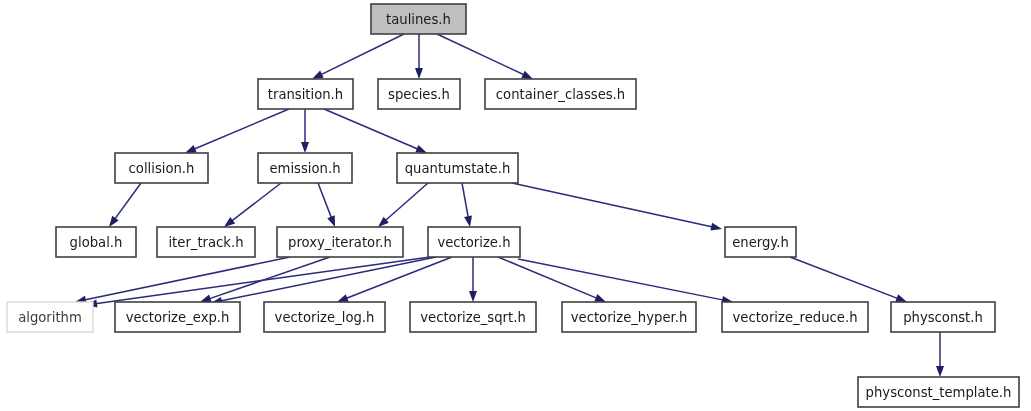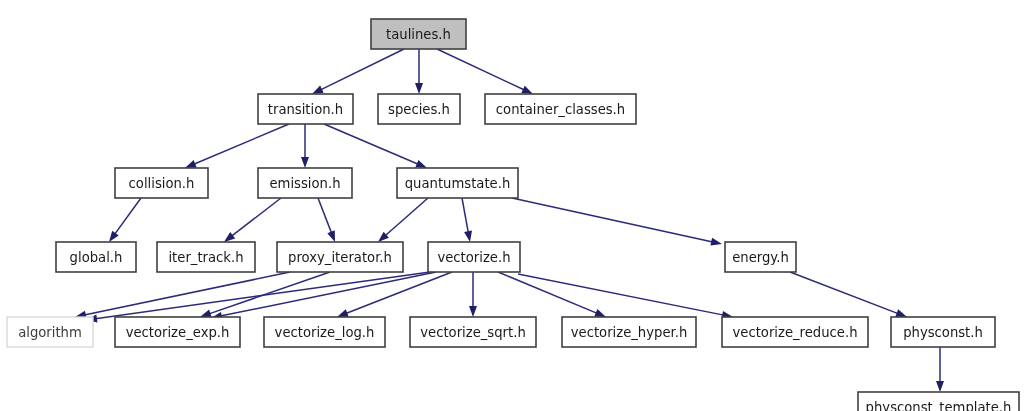--- a/index.html
+++ b/index.html
@@ -10,21 +10,20 @@
   body {
     width: 1031px;
     height: 411px;
     font-family: "DejaVu Sans", "Liberation Sans", sans-serif;
     overflow: hidden;
   }
   #graph-root {
     position: relative;
     width: 1031px;
     height: 356px;
-    margin-top: 15px;
   }
   svg#dep-graph {
     display: block;
     width: 1031px;
     height: 411px;
   }
   .node-box {
     fill: #ffffff;
     stroke: #404040;
     stroke-width: 1.6px;

